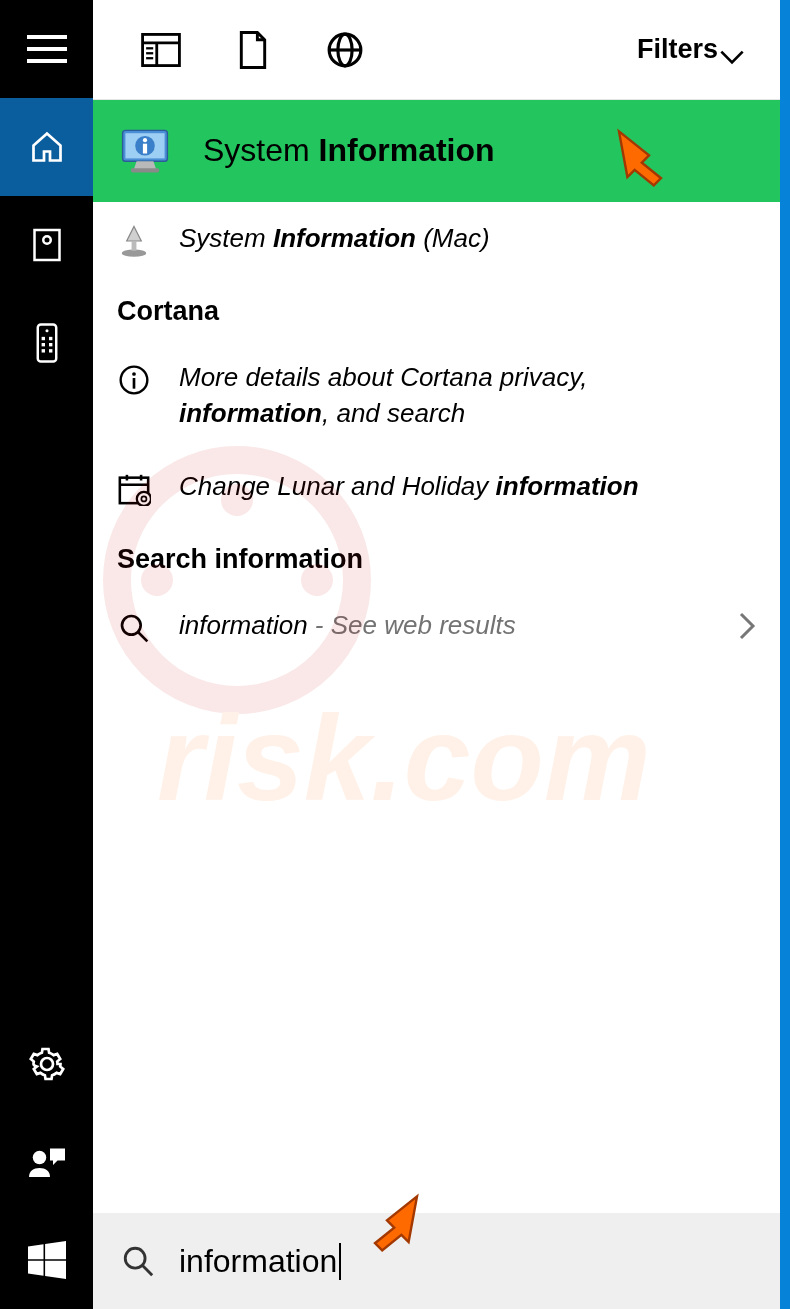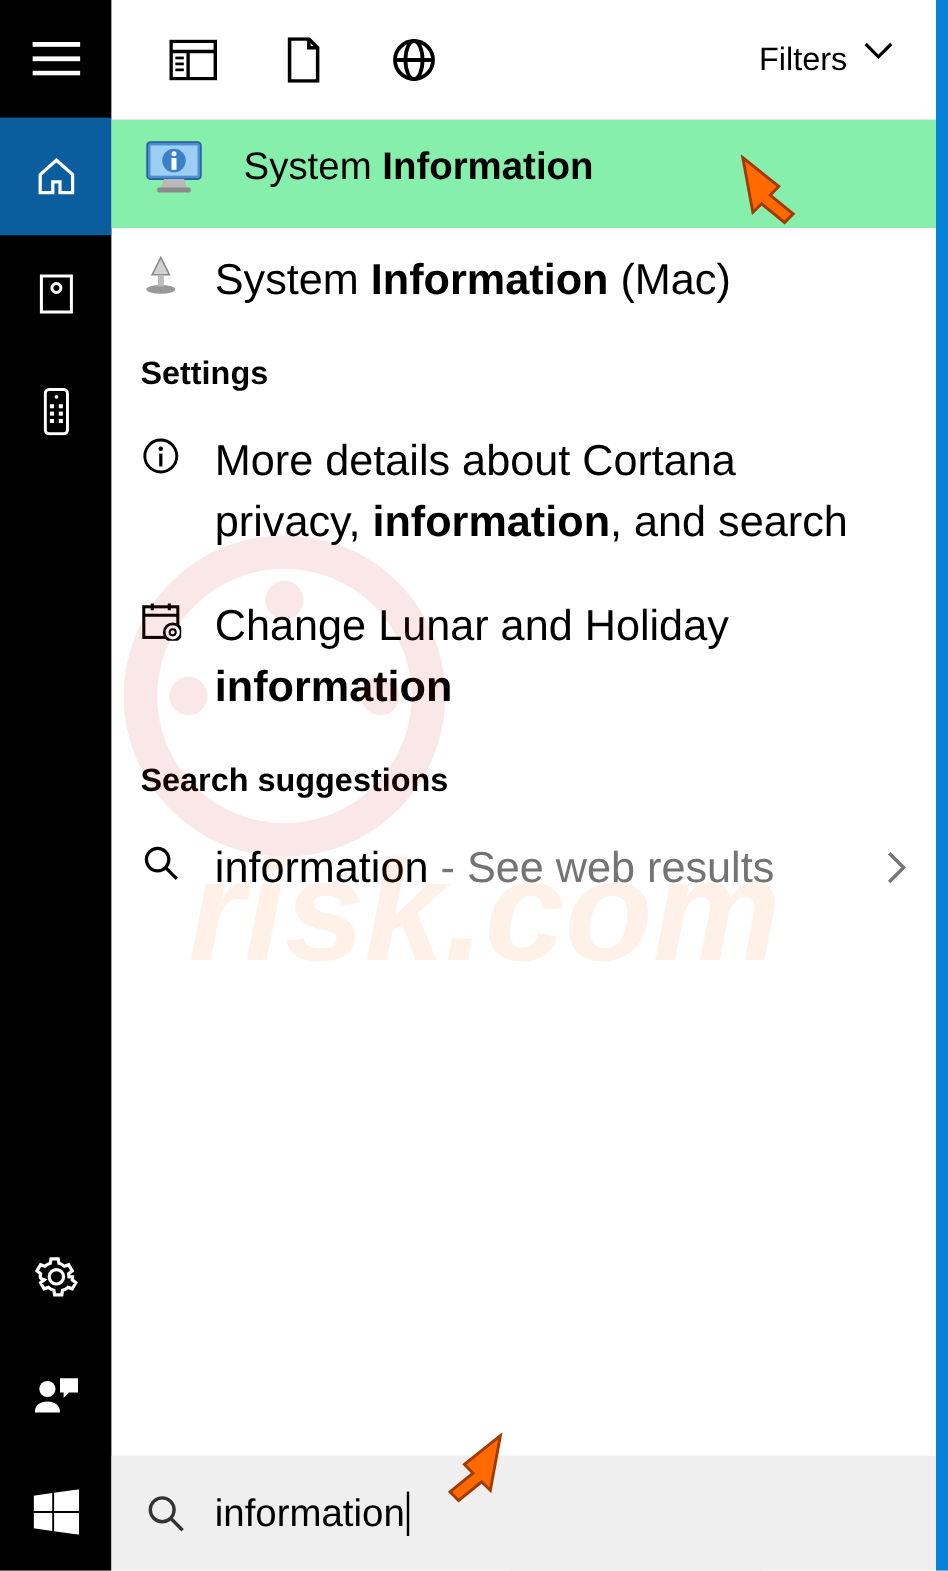--- a/index.html
+++ b/index.html
@@ -50,40 +50,40 @@
       width: 92px;
       height: 100%;
       display: flex;
       align-items: center;
       justify-content: center;
       cursor: pointer;
     }
     .toolbar-spacer { flex: 1; }
     .filters {
       display: flex;
-      align-items: flex-start;
-      gap: 12px;
+      align-items: flex-end;
       font-size: 27px;
       color: #000;
       cursor: pointer;
       padding-right: 12px;
+      font-weight: bold;
     }
     
     
     .section-heading {
       font-size: 27px;
       font-weight: 600;
       color: #000;
       padding: 20px 0 14px 24px;
     }
     
     
     .best-match-item {
-      background: #86efac;
-      padding: 10px 24px 24px 24px;
+      background: #22c55e;
+      padding: 22px 24px 24px 24px;
       display: flex;
       align-items: center;
       gap: 30px;
       position: relative;
       cursor: pointer;
     }
     .bm-icon { width: 56px; height: 56px; flex: 0 0 auto; }
     .bm-text { display: flex; flex-direction: column; gap: 6px; }
     .bm-title { font-size: 32px; font-weight: 300; color: #000; }
     .bm-title b { font-weight: 600; }
@@ -91,21 +91,21 @@
     
     
     .list-item {
       display: flex;
       align-items: flex-start;
       gap: 28px;
       padding: 18px 24px;
       cursor: pointer;
     }
     .li-icon { width: 34px; height: 34px; flex: 0 0 auto; display:flex; align-items:center; justify-content:center; margin-top:4px;}
-    .li-text { font-size: 36px; font-weight: 300; color: #000; line-height: 1.4; max-width: 540px; }
+    .li-text { font-size: 26px; font-weight: 300; color: #000; line-height: 1.4; max-width: 540px; font-style: italic; }
     .li-text b { font-weight: 600; }
     .li-text .suffix { color: #737373; }
     .chev-right { margin-left: auto; align-self: center; }
     
     
     .search-bar {
       margin-top: auto;
       height: 96px;
       background: #efefef;
       display: flex;
@@ -260,21 +260,21 @@
       <div class="li-icon">
         <svg width="30" height="34" viewBox="0 0 24 28">
             <ellipse cx="12" cy="24" rx="10" ry="3" fill="#999"></ellipse>
             <path d="M12 2 L18 14 L6 14 Z" fill="#d0d0d0" stroke="#888" stroke-width="1"></path>
             <rect x="10" y="14" width="4" height="8" fill="#bbb"></rect>
           </svg>
       </div>
       <div class="li-text"><span>System </span><b>Information</b><span> (Mac)</span></div>
     </div>
 
-    <div class="section-heading">Settings</div>
+    <div class="section-heading">Cortana</div>
     <div class="list-item">
       <div class="li-icon">
         <svg width="32" height="32" viewBox="0 0 24 24">
             <circle cx="12" cy="12" r="10" fill="none" stroke="#000" stroke-width="1.8"></circle>
             <circle cx="12" cy="7.5" r="1.4" fill="#000"></circle>
             <rect x="11" y="10.5" width="2" height="8" fill="#000"></rect>
           </svg>
       </div>
       <div class="li-text"><span>More details about Cortana privacy, </span><b>information</b><span>, and search</span></div>
     </div>
@@ -285,21 +285,21 @@
             <line x1="2" y1="9" x2="22" y2="9" stroke="#000" stroke-width="1.8"></line>
             <line x1="7" y1="2" x2="7" y2="6" stroke="#000" stroke-width="1.8"></line>
             <line x1="17" y1="2" x2="17" y2="6" stroke="#000" stroke-width="1.8"></line>
             <circle cx="19" cy="19" r="5" fill="#fff" stroke="#000" stroke-width="1.6"></circle>
             <circle cx="19" cy="19" r="1.8" fill="none" stroke="#000" stroke-width="1.2"></circle>
           </svg>
       </div>
       <div class="li-text"><span>Change Lunar and Holiday </span><b>information</b><span></span></div>
     </div>
 
-    <div class="section-heading">Search suggestions</div>
+    <div class="section-heading">Search information</div>
     <div class="list-item">
       <div class="li-icon">
         <svg width="32" height="32" viewBox="0 0 24 24">
             <circle cx="10" cy="10" r="7" fill="none" stroke="#000" stroke-width="2"></circle>
             <line x1="15" y1="15" x2="22" y2="22" stroke="#000" stroke-width="2"></line>
           </svg>
       </div>
       <div class="li-text"><span>information</span><span class="suffix"> - See web results</span></div>
       <svg class="chev-right" width="18" height="30" viewBox="0 0 12 20">
           <path fill="none" stroke="#777" stroke-width="2" d="M2 2l8 8-8 8"></path>

